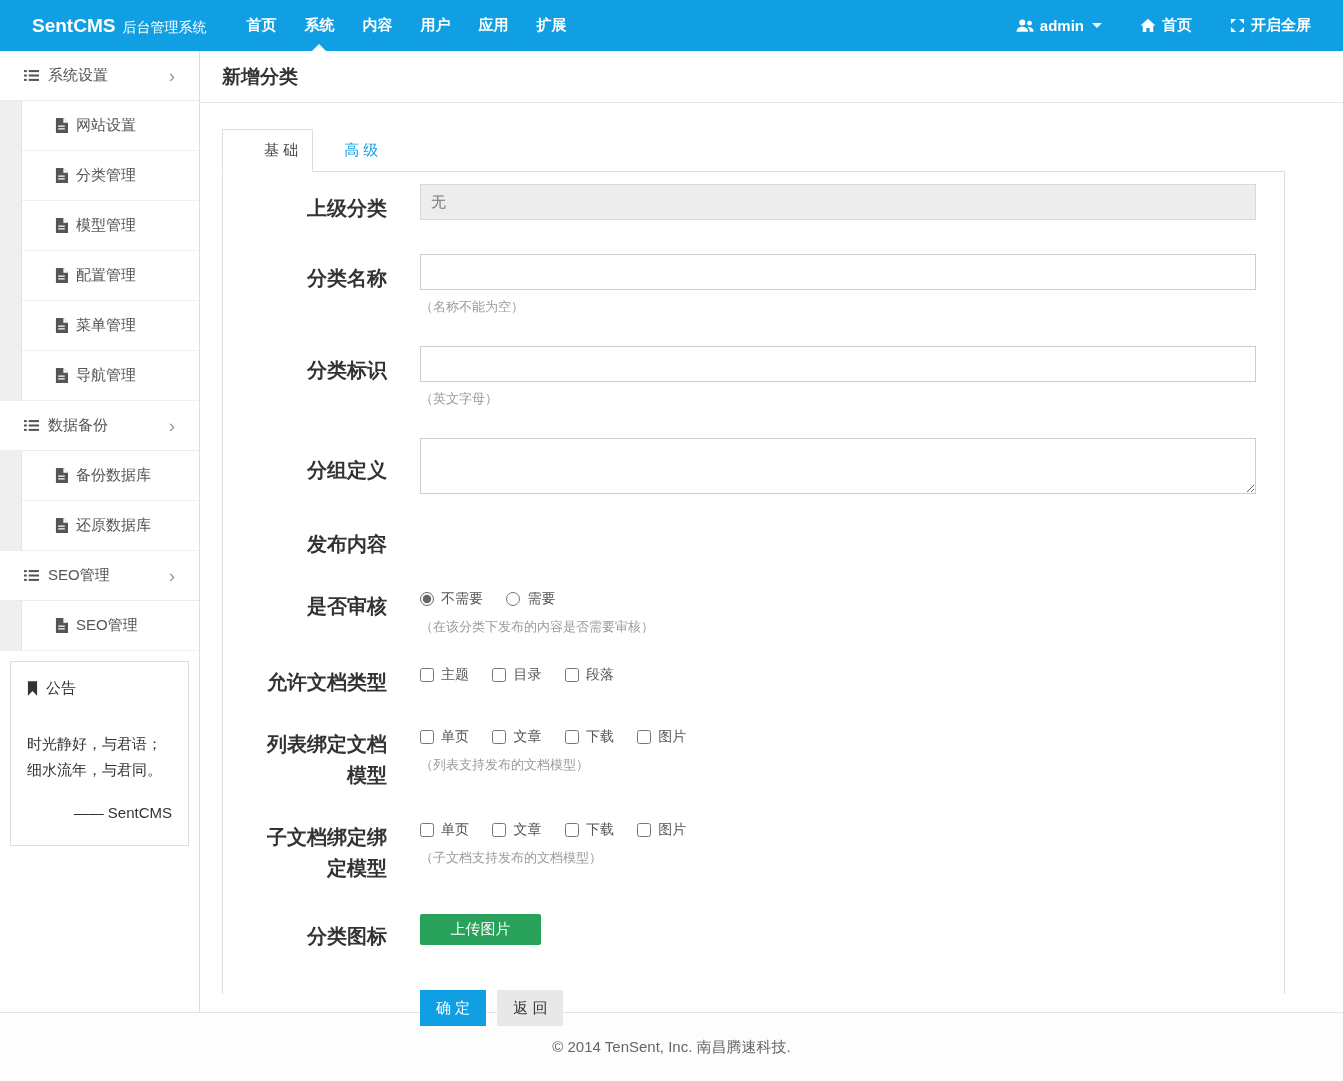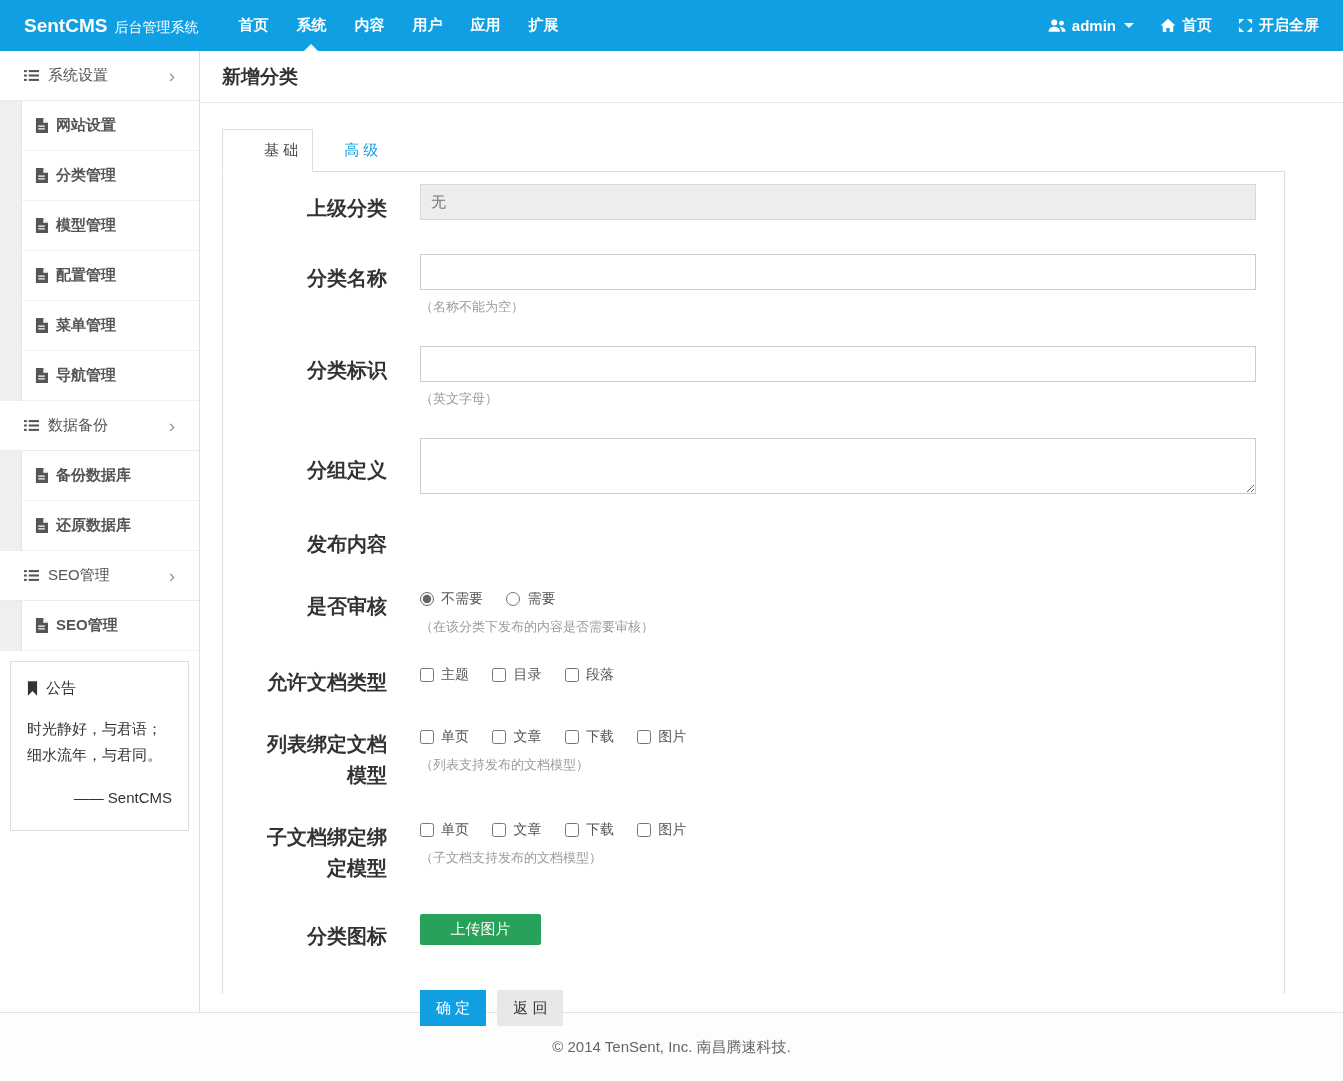--- a/index.html
+++ b/index.html
@@ -1,54 +1,54 @@
 <!DOCTYPE html>
 <html><head>
 <meta charset="utf-8">
 <style>
   * { margin:0; padding:0; box-sizing:border-box; }
   html,body { width:1343px; height:1081px; background:#fff;
     font-family:"Liberation Sans","DejaVu Sans",sans-serif; color:#555; }
 
   
   .navbar { height:51px; background:#109fe2; display:flex; align-items:center;
-    padding:0 24px; color:#fff; }
+    padding:0 32px; color:#fff; }
   .brand { display:flex; align-items:baseline; margin-right:26px; white-space:nowrap; }
   .brand-main { font-size:19px; font-weight:bold; }
   .brand-sub { font-size:14px; margin-left:7px; }
   .nav-left { display:flex; list-style:none; height:51px; }
   .nav-item { position:relative; display:flex; align-items:center; padding:0 14px;
     font-size:15px; font-weight:bold; cursor:pointer; }
   .nav-caret { position:absolute; bottom:0; left:50%; margin-left:-7px; width:0; height:0;
     border-left:7px solid transparent; border-right:7px solid transparent;
     border-bottom:7px solid #fff; }
-  .nav-right { margin-left:auto; display:flex; align-items:center; gap:26px; }
+  .nav-right { margin-left:auto; display:flex; align-items:center; gap:38px; }
   .nav-right .nav-link { display:flex; align-items:center; gap:6px; font-size:15px;
     font-weight:bold; cursor:pointer; }
   .icon-svg { display:inline-block; vertical-align:middle; }
   .caret-down { width:0; height:0; border-left:5px solid transparent;
     border-right:5px solid transparent; border-top:5px solid #fff; margin-left:2px; }
 
   
   .content { display:flex; height:961px; }
   .sidebar { width:200px; border-right:1px solid #ddd; background:#fff; }
   .main { flex:1; }
 
   
   .menu-parent { height:50px; display:flex; align-items:center; padding-left:24px;
     border-bottom:1px solid #ececec; font-size:15px; color:#555; cursor:pointer; gap:9px; }
   .menu-parent .chev { margin-left:auto; padding-right:24px; color:#999; font-size:19px; }
   .submenu { position:relative; }
   .submenu::before { content:''; position:absolute; left:0; top:0; bottom:0; width:21px;
     background:#efefef; border-right:1px solid #e4e4e4; }
-  .menu-sub { height:50px; display:flex; align-items:center; padding-left:35px;
-    border-bottom:1px solid #f0f0f0; font-size:15px; color:#555; cursor:pointer; gap:8px;font-weight:bold; }
+  .menu-sub { height:50px; display:flex; align-items:center; padding-left:55px;
+    border-bottom:1px solid #f0f0f0; font-size:15px; color:#555; cursor:pointer; gap:8px; }
   .notice { margin:10px; border:1px solid #ddd; padding:17px 16px 24px 16px; background:#fff; }
   .notice-title { display:flex; align-items:center; gap:8px; font-size:15px; color:#333;
-    margin-bottom:18px; }
+    margin-bottom:33px; }
   .notice-body { font-size:15px; color:#333; line-height:1.75; }
   .notice-sign { text-align:right; font-size:15px; color:#333; margin-top:20px; }
 
   
   .page-header { height:52px; border-bottom:1px solid #e7e7e7; display:flex;
     align-items:center; padding:0 22px; }
   .page-title { font-size:19px; font-weight:bold; color:#333; }
   .page-body { padding:27px 18px 0 22px; }
 
   .tabs { display:flex; width:1063px; border-bottom:1px solid #ddd; height:42px;

